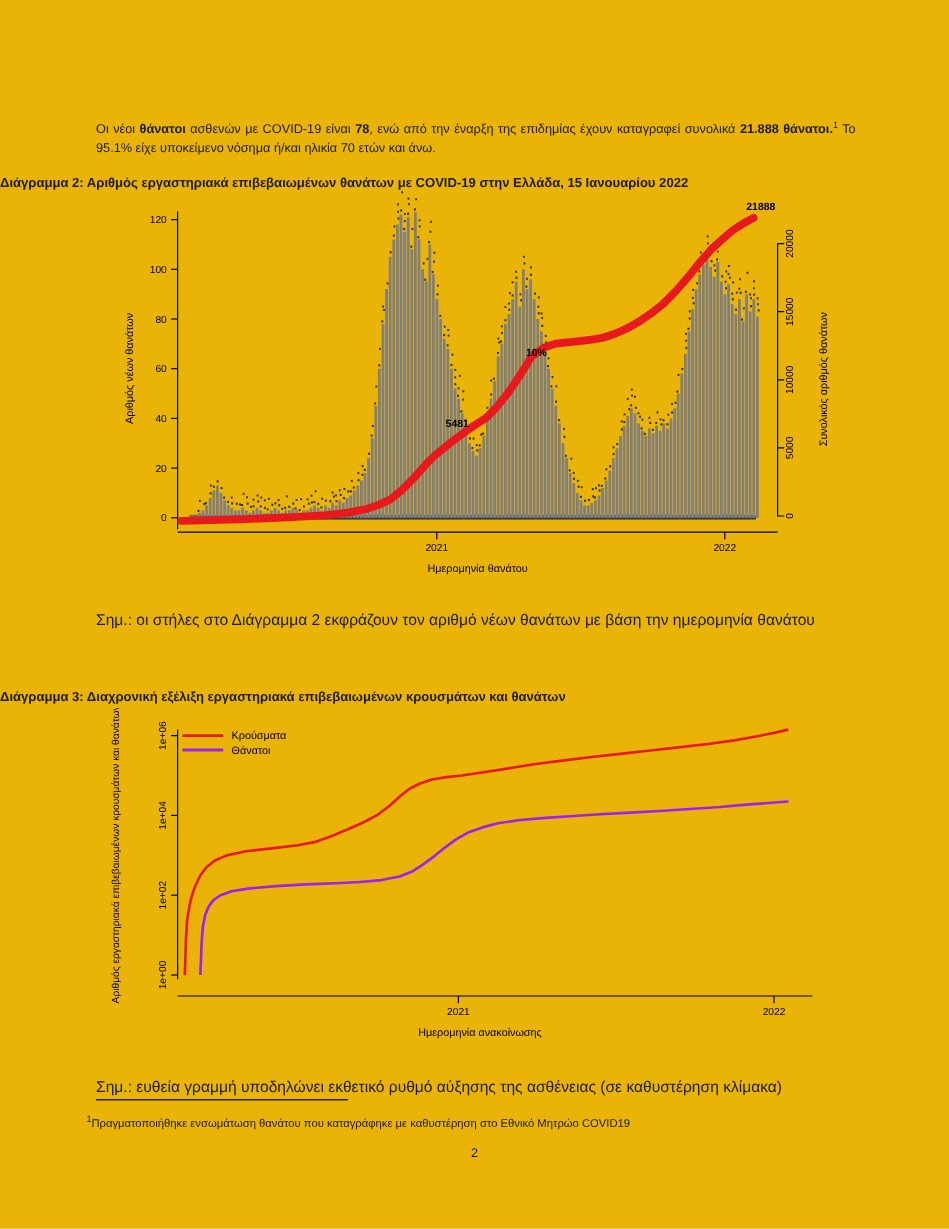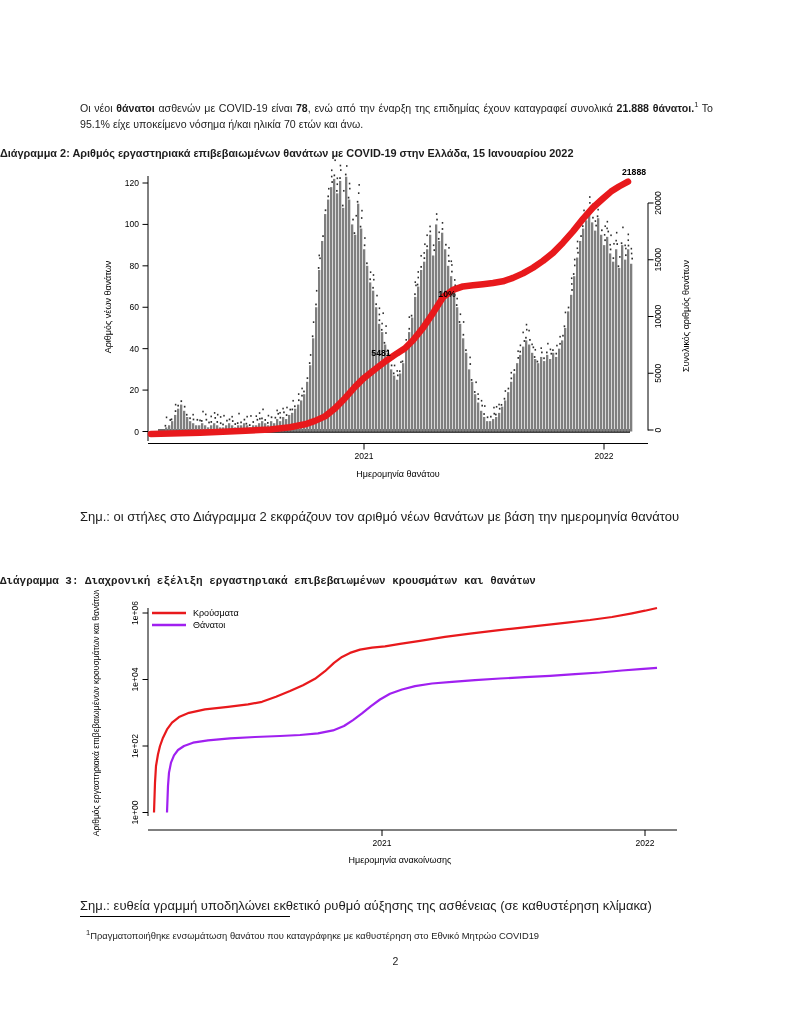--- a/index.html
+++ b/index.html
@@ -1,17 +1,17 @@
 <!DOCTYPE html>
 <html><head>
 <meta charset="utf-8">
 <style>
   html,body{margin:0;padding:0;background:#e8e8e8;}
   .page{
-    position:relative; width:791px; height:1024px; background:#ffffff;
+    position:relative; width:791px; height:1024px; background:#eab308;
     font-family:"Liberation Sans", sans-serif; color:#1c1c1c; overflow:hidden;
     margin:0 auto;
   }
   .abs{position:absolute;}
   .body-text{font-size:10.6px; line-height:16px; text-align:justify;}
   .note-text{font-size:13px; line-height:14px;}
   .chart-title{font-size:10.9px; font-weight:bold; text-align:left; margin:0;}
   sup.fnmark{font-size:7.5px; vertical-align:super; line-height:0;}
   .footnote-rule{border-top:1px solid #000; height:0;}
   .footnote-text{font-size:9.4px; line-height:13px;}
@@ -519,21 +519,21 @@
       <text x="398" y="477" text-anchor="middle" font-size="9">Ημερομηνία θανάτου</text>
       <polyline points="151,434.0 200,432.8 240,431.1 270,429.4 290,427.2 305,424.3 315,420.9 325,416.4 335,408.4 345,398.2 355,386.9 363,378.9 370,373.3 377,367.8 387,360.2 397,353.4 405,348.3 413,340.3 423,327.9 433,313.1 443,297.2 453,289.8 463,286.4 473,285.3 483,284.2 493,283.0 503,281.3 513,277.9 523,273.4 533,267.7 543,260.9 553,252.9 563,242.7 573,231.4 583,218.9 593,207.5 603,198.5 611,191.6 619,186.5 628,181.6" fill="none" stroke="#e8191c" stroke-width="6.5" stroke-linecap="round" stroke-linejoin="round"></polyline>
       <text x="381" y="356" text-anchor="middle" font-size="8.7" font-weight="bold" fill="#e8191c">5481</text>
       <text x="447" y="297" text-anchor="middle" font-size="8.7" font-weight="bold" fill="#e8191c">10%</text>
       <text x="634" y="175" text-anchor="middle" font-size="8.7" font-weight="bold" fill="#e8191c">21888</text>
     </svg>
 
   <p class="abs note-text" style="left:80px; top:497px; width:640px;">Σημ.: οι στήλες στο Διάγραμμα 2 εκφράζουν τον αριθμό νέων θανάτων με βάση την ημερομηνία θανάτου</p>
 
 
-  <h3 class="abs chart-title" style="left:0px; top:575px; width:791px;font-family:Liberation Mono, monospace;">Διάγραμμα 3: Διαχρονική εξέλιξη εργαστηριακά επιβεβαιωμένων κρουσμάτων και θανάτων</h3>
+  <h3 class="abs chart-title" style="left:0px; top:575px; width:791px;">Διάγραμμα 3: Διαχρονική εξέλιξη εργαστηριακά επιβεβαιωμένων κρουσμάτων και θανάτων</h3>
 
   <svg id="chart3-svg" class="abs" style="left:0; top:590px;" width="791" height="292" viewBox="0 590 791 292">
       <line x1="148" y1="608" x2="148" y2="816" stroke="#000" stroke-width="1"></line>
       <line x1="142.5" y1="812.5" x2="148" y2="812.5" stroke="#000" stroke-width="1"></line>
       <text x="138" y="812.5" text-anchor="middle" font-size="8.5" transform="rotate(-90 138 812.5)">1e+00</text>
       <line x1="142.5" y1="746" x2="148" y2="746" stroke="#000" stroke-width="1"></line>
       <text x="138" y="746" text-anchor="middle" font-size="8.5" transform="rotate(-90 138 746)">1e+02</text>
       <line x1="142.5" y1="679.5" x2="148" y2="679.5" stroke="#000" stroke-width="1"></line>
       <text x="138" y="679.5" text-anchor="middle" font-size="8.5" transform="rotate(-90 138 679.5)">1e+04</text>
       <line x1="142.5" y1="613" x2="148" y2="613" stroke="#000" stroke-width="1"></line>
@@ -550,18 +550,18 @@
       <line x1="152" y1="613" x2="186" y2="613" stroke="#e8191c" stroke-width="2.4"></line>
       <text x="193" y="616" font-size="9">Κρούσματα</text>
       <line x1="152" y1="625" x2="186" y2="625" stroke="#a020f0" stroke-width="2.4"></line>
       <text x="193" y="628" font-size="9">Θάνατοι</text>
     </svg>
 
   <p class="abs note-text" style="left:80px; top:886px; width:640px;">Σημ.: ευθεία γραμμή υποδηλώνει εκθετικό ρυθμό αύξησης της ασθένειας (σε καθυστέρηση κλίμακα)</p>
 
   <div class="abs footnote-rule" style="left:80px; top:916px; width:210px;"></div>
 
-  <p class="abs footnote-text" style="left:86px; top:920px; width:620px;">
+  <p class="abs footnote-text" style="left:72px; top:920px; width:620px;">
     <sup class="fnmark">1</sup><span>Πραγματοποιήθηκε ενσωμάτωση θανάτου που καταγράφηκε με καθυστέρηση στο Εθνικό Μητρώο COVID19</span>
   </p>
 
   <div class="abs page-number" style="left:0px; top:955px;">2</div>
 </div>
 
 </body></html>

